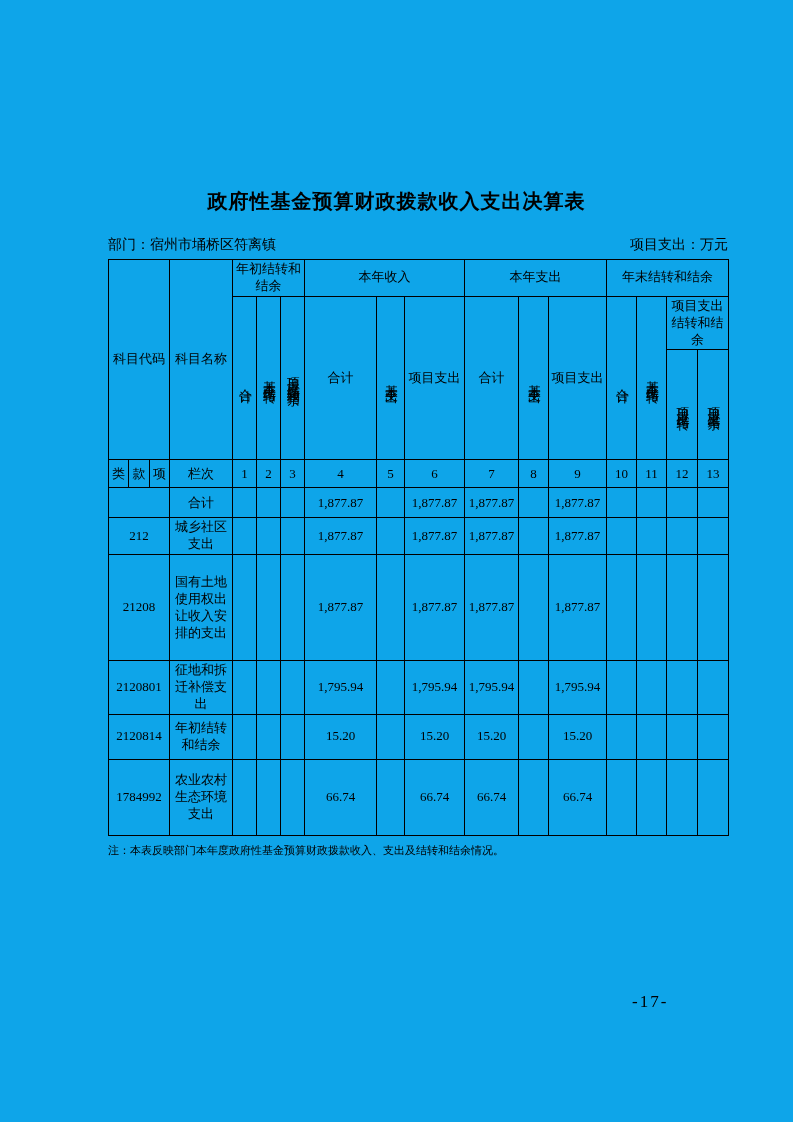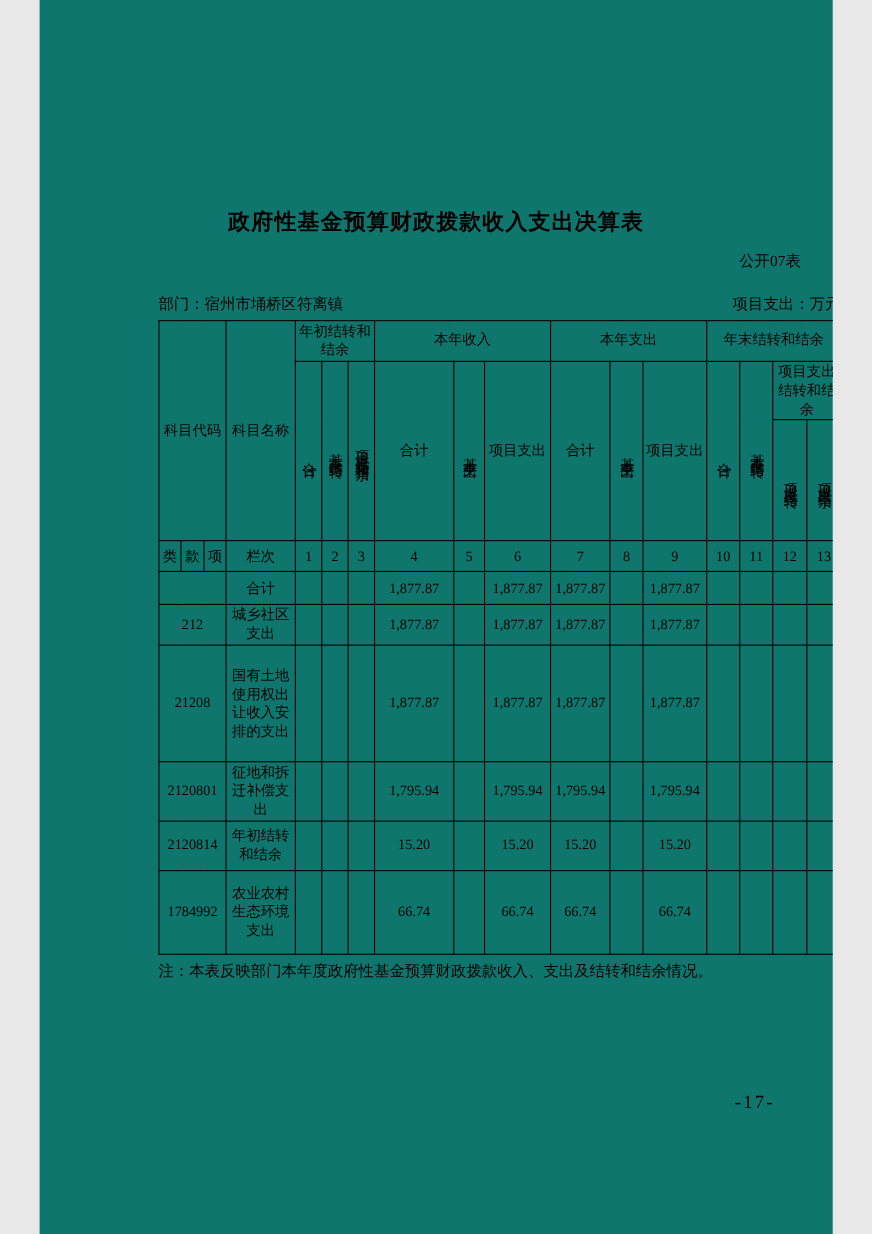--- a/index.html
+++ b/index.html
@@ -1,20 +1,20 @@
 <!DOCTYPE html>
 <html><head>
 <meta charset="utf-8">
 <style>
   html,body { margin:0; padding:0; background:#e8e8e8; }
   .page {
     position:relative;
-    width:721px; height:1122px;
+    width:793px; height:1122px;
     margin:0 auto;
-    background:#0f766e;
+    background:#0ea5e9;
     font-family:"Liberation Serif","DejaVu Serif",serif;
     color:#000;
     overflow:hidden;
   }
   .doc-title {
     margin:188px 0 0 0;
     text-align:center;
     font-size:20px;
     font-weight:bold;
     letter-spacing:1px;
@@ -58,40 +58,39 @@
   .wrap-begin{ padding:0 4px; word-break:break-all;margin-top:20px; }
   .wrap-proj { padding:0 4px; word-break:break-all; }
   .wrap-pcb  { padding:0 6px; word-break:break-all; }
   .lanci th  { font-size:12px; }
   .code-cell { text-align:left; padding-left:3px; }
   .name-cell { text-align:left; padding:2px 6px; word-break:break-all; }
   .name-cell.center { text-align:center; padding:2px 0; }
   .num-cell  { text-align:right; padding-right:5px; }
   .note {
     margin-top:7px;
-    font-size:14px;
+    font-size:11px;
     line-height:1.35;
   }
   .page-number {
     position:absolute;
     top:992px; left:632px;
     font-size:17px;
     letter-spacing:2px;
   }
 </style>
 </head>
 <body>
 
 <div class="page">
 
   <h1 class="doc-title">政府性基金预算财政拨款收入支出决算表</h1>
 
   <div class="content">
 
-    <div class="table-label">公开07表</div>
 
     <div class="meta-row">
       <span>部门：宿州市埇桥区符离镇</span>
       <span>项目支出：万元</span>
     </div>
 
     <table class="budget">
       <colgroup>
         <col style="width:20px">
           <col style="width:21px">

